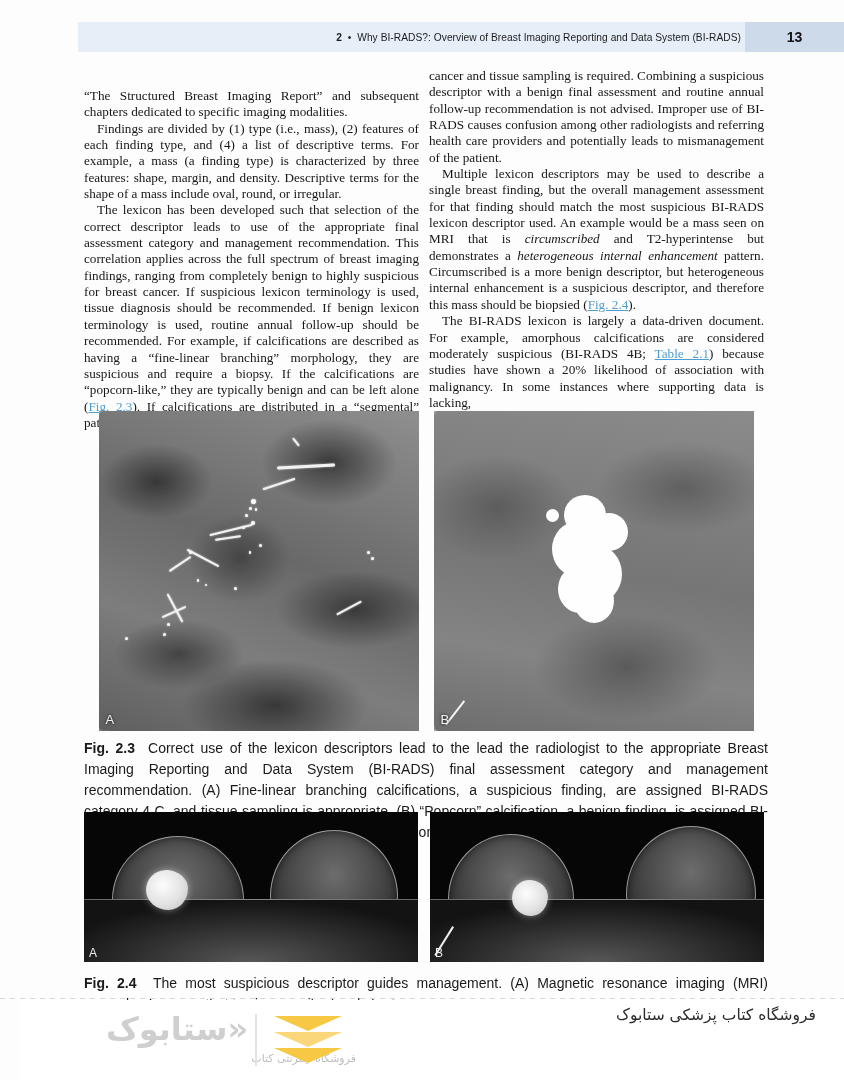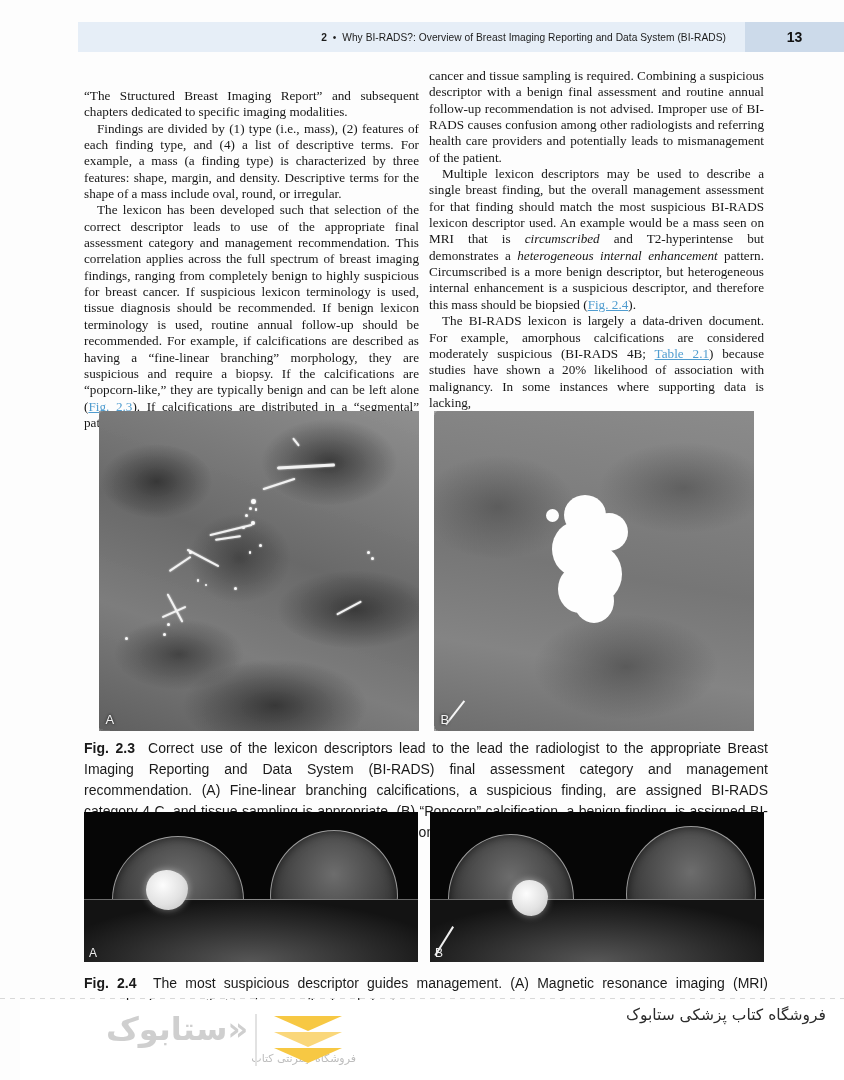--- a/index.html
+++ b/index.html
@@ -18,21 +18,21 @@
   }
 
   
   .runhead{
     position:absolute;left:78px;top:22px;width:766px;height:30px;
     display:flex;align-items:stretch;
   }
   .runhead-bar{
     flex:1;background:#e6eef7;
     display:flex;align-items:center;justify-content:flex-end;
-    padding-right:19px;
+    padding-right:4px;
     box-sizing:border-box;
   }
   .runhead-text{
     font-family:"Liberation Sans", sans-serif;
     font-size:10.2px;color:#1c1c1c;letter-spacing:.005em;
     white-space:nowrap;
   }
   .runhead-text b{font-weight:bold;}
   .runhead-pageblock{
     width:99px;background:#ccdaea;
@@ -212,21 +212,21 @@
   .chev{
     position:absolute;width:0;height:0;
     border-left:34px solid transparent;
     border-right:34px solid transparent;
     border-top:15px solid #f7c843;
   }
   .chev2{border-top-color:#fad77a;}
   .chev3{border-top-color:#f7c843;}
 
   .brand-right{
-    position:absolute;right:38px;top:6px;width:420px;text-align:right;
+    position:absolute;right:48px;top:6px;width:420px;text-align:right;
   }
   .brand-fa{
     font-family:"DejaVu Sans", sans-serif;
     font-size:15.5px;color:#2b2b2b;direction:rtl;
     margin-bottom:6px;
   }
   .brand-url{
     font-family:"Liberation Sans", sans-serif;
     font-size:25px;letter-spacing:3.2px;color:#2b2b2b;font-weight:500;
     white-space:nowrap;

